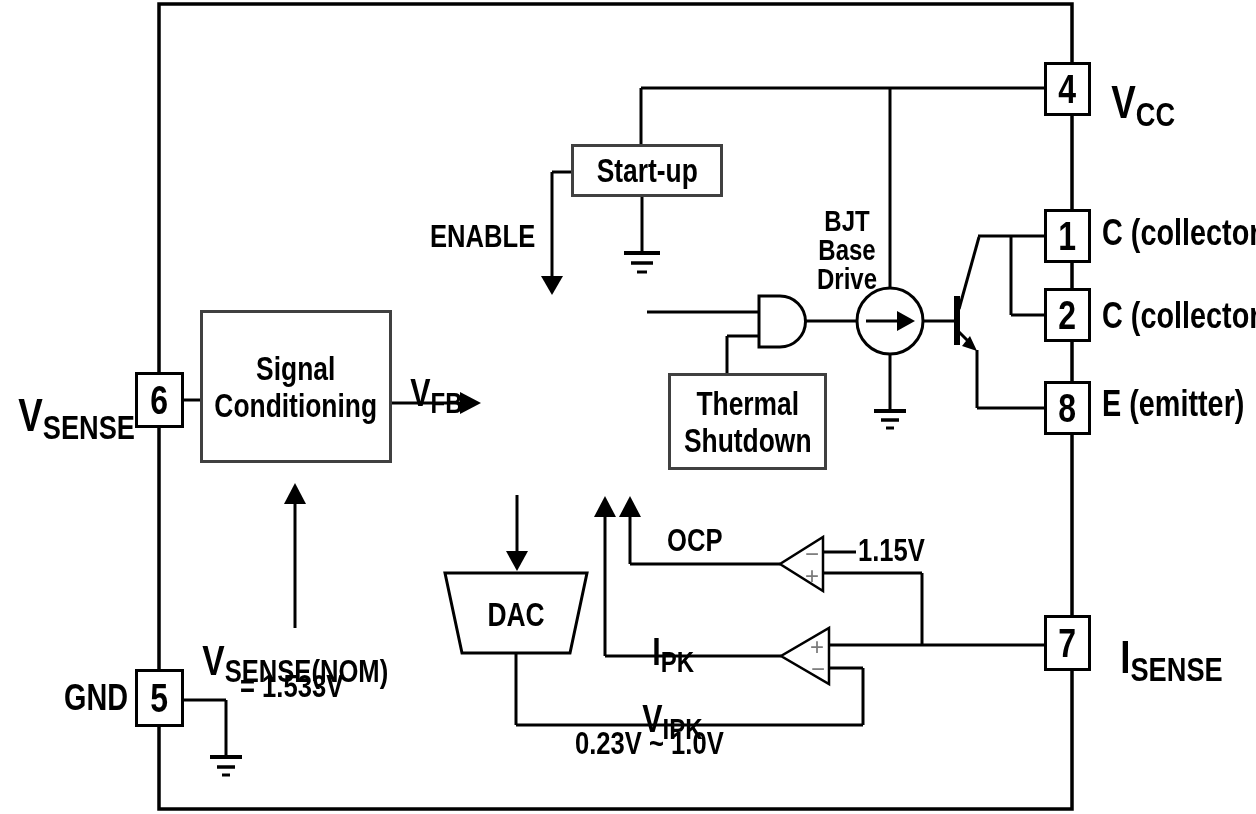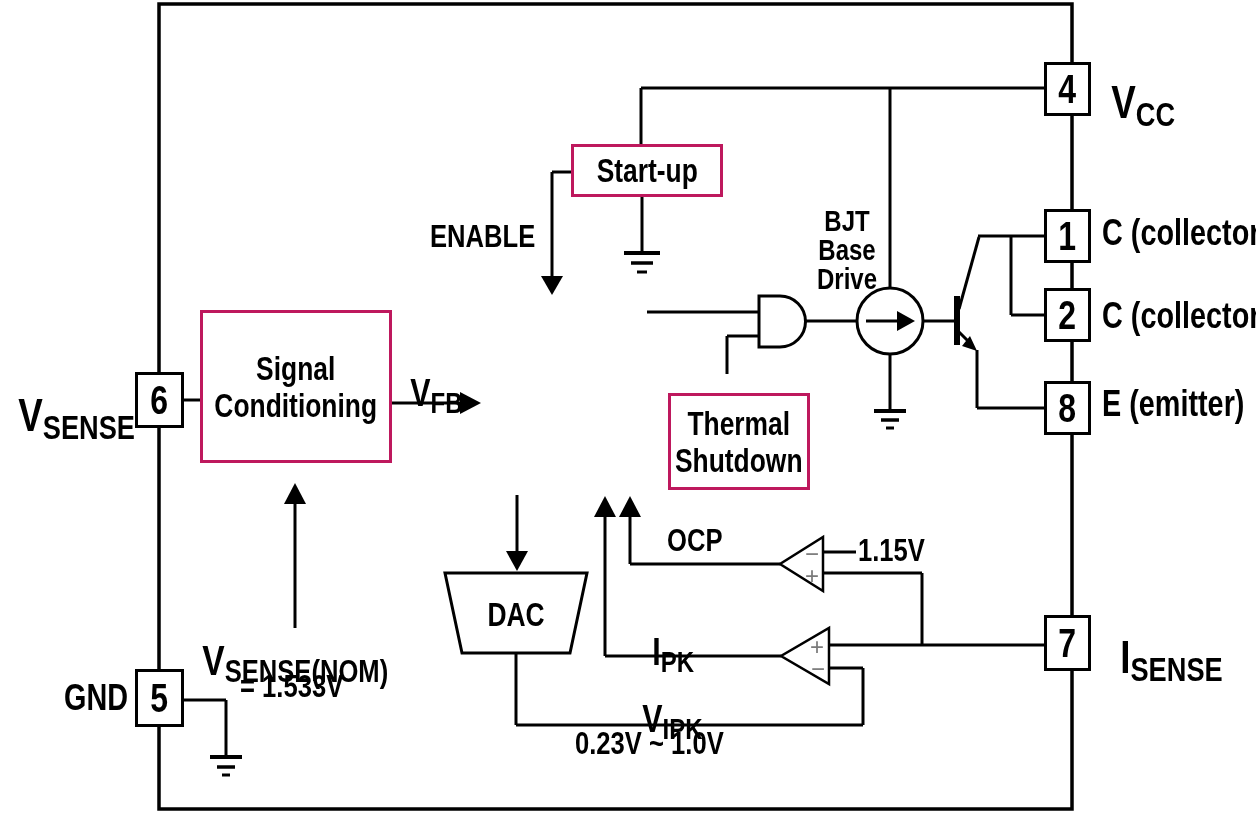--- a/index.html
+++ b/index.html
@@ -3,21 +3,21 @@
 <meta charset="utf-8">
 <style>
   html,body{margin:0;padding:0;background:#fff;}
   #stage{
     position:relative;width:1256px;height:814px;background:#ffffff;
     font-family:"Liberation Sans",sans-serif;font-weight:bold;color:#000;
     overflow:hidden;
   }
   #wires{position:absolute;left:0;top:0;}
   .box{
-    position:absolute;background:#fff;border:3px solid #be185d;box-sizing:border-box;
+    position:absolute;background:#fff;border:3px solid #404040;box-sizing:border-box;
     display:flex;align-items:center;justify-content:center;
   }
   .bt{
     transform:scaleX(0.8);white-space:pre-line;text-align:center;
     font-size:33px;line-height:37px;
   }
   #blk-dlc .bt{text-align:left;font-size:32px;line-height:35px;}
   #blk-startup .bt{font-size:33px;line-height:33px;}
   .pinbox{
     position:absolute;background:#fff;border:3px solid #000;box-sizing:border-box;
@@ -181,21 +181,21 @@
   <div class="box" id="blk-startup" style="left:571px;top:144px;width:152px;height:53px;">
     <div class="bt">Start-up</div>
   </div>
 
   <div class="box" id="blk-sc" style="left:200px;top:310px;width:192px;height:153px;">
     <div class="bt">Signal
 Conditioning</div>
   </div>
 
 
-  <div class="box" id="blk-ts" style="left:668px;top:373px;width:142px;height:97px;margin-top:20px;">
+  <div class="box" id="blk-ts" style="left:668px;top:373px;width:159px;height:97px;">
     <div class="bt">Thermal
 Shutdown</div>
   </div>
 
   <div class="daclab" style="left:466px;top:598px;width:100px;">DAC</div>
 
   <div class="bjtlab" style="left:787px;top:206px;width:120px;">BJT
 Base
 Drive</div>
 

